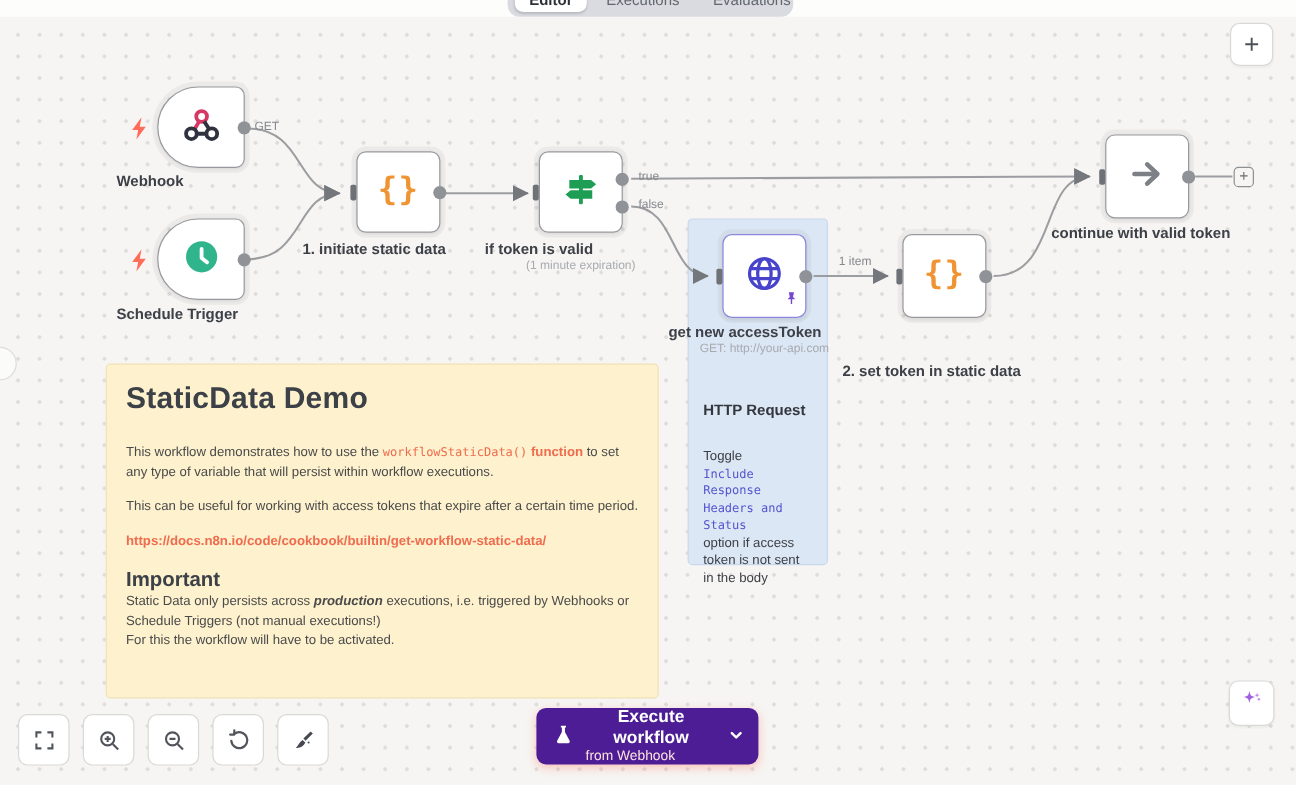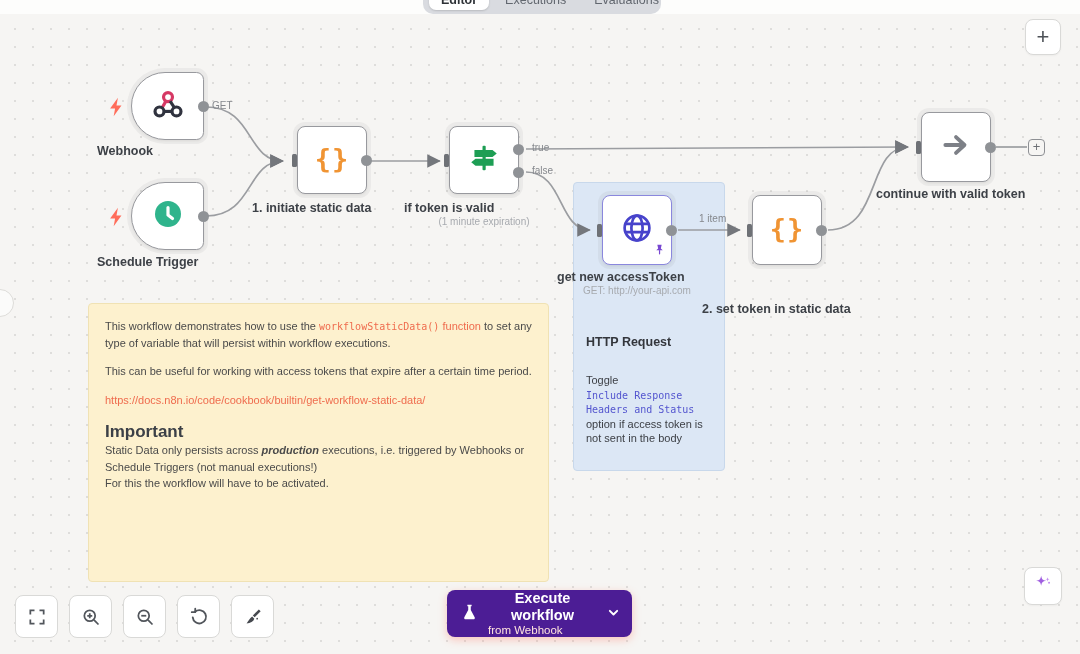--- a/index.html
+++ b/index.html
@@ -27,23 +27,23 @@
   svg.wires { position:absolute; inset:0; z-index:5; }
 
   
   .sticky { position:absolute; border-radius:4px; z-index:2; }
   .sticky-yellow { left:88px; top:303px; width:461px; height:279px;
     background:#fdf1ce; border:1px solid #f0e2b4; padding:14px 16px; color:#4a4a4a; }
   .sticky-yellow h1 { font-size:25px; color:#3c4047; letter-spacing:.2px; margin-bottom:22px; }
   .sticky-yellow p { font-size:11px; line-height:1.5; margin-bottom:12px; max-width:432px; }
   .sticky-yellow h2 { font-size:17px; color:#3c4047; margin:8px 0 0 0; }
   .code-orange { font-family:"DejaVu Sans Mono", monospace; font-size:10px; color:#ef6c4e; }
-  .link-orange { color:#ef6c4e; text-decoration:none; }
+  .link-orange { color:#ef6c4e; text-decoration:none;font-weight:bold; }
   .em-bold { font-style:italic; font-weight:bold; }
-  .sticky-blue { left:573px; top:182px; width:152px; height:289px;
+  .sticky-blue { left:573px; top:182px; width:117px; height:289px;
     background:#dce7f5; border:1px solid #c8d8eb; padding:152px 12px 12px 12px; color:#3d4046; }
   .sticky-blue h2 { font-size:12.5px; color:#33363c; margin-bottom:24px; }
   .sticky-blue p { font-size:11px; line-height:1.32; }
   .code-indigo { font-family:"DejaVu Sans Mono", monospace; font-size:10px; color:#5355cf; }
 
   
   .node { position:absolute; width:70px; height:68px; background:#ffffff;
     border:1.6px solid #98999e; border-radius:8px; z-index:10;
     display:flex; align-items:center; justify-content:center;
     box-shadow:0 0 0 4px rgba(120,120,120,.08), 0 1px 3px rgba(0,0,0,.08); }
@@ -92,20 +92,21 @@
     border-radius:50%; border:1.5px solid #dddcd9; background:#fbfbfa; z-index:30; }
 </style>
 </head>
 <body>
 
 <div class="stage">
 
   <div class="canvas"></div>
 
   <div class="sticky sticky-yellow">
+    <h1>StaticData Demo</h1>
     <p><span>This workflow demonstrates how to use the </span><span class="code-orange">workflowStaticData()</span><span class="link-orange"> function</span><span> to set any type of variable that will persist within workflow executions.</span></p>
     <p>This can be useful for working with access tokens that expire after a certain time period.</p>
     <p style="margin-bottom:14px;"><span class="link-orange">https://docs.n8n.io/code/cookbook/builtin/get-workflow-static-data/</span></p>
     <h2>Important</h2>
     <p style="max-width:450px;"><span>Static Data only persists across </span><span class="em-bold">production</span><span> executions, i.e. triggered by Webhooks or Schedule Triggers (not manual executions!)</span><br><span>For this the workflow will have to be activated.</span></p>
   </div>
 
   <div class="sticky sticky-blue">
     <h2>HTTP Request</h2>
     <p><span>Toggle</span><br><span class="code-indigo">Include Response Headers and Status</span><br><span>option if access token is not sent in the body</span></p>

